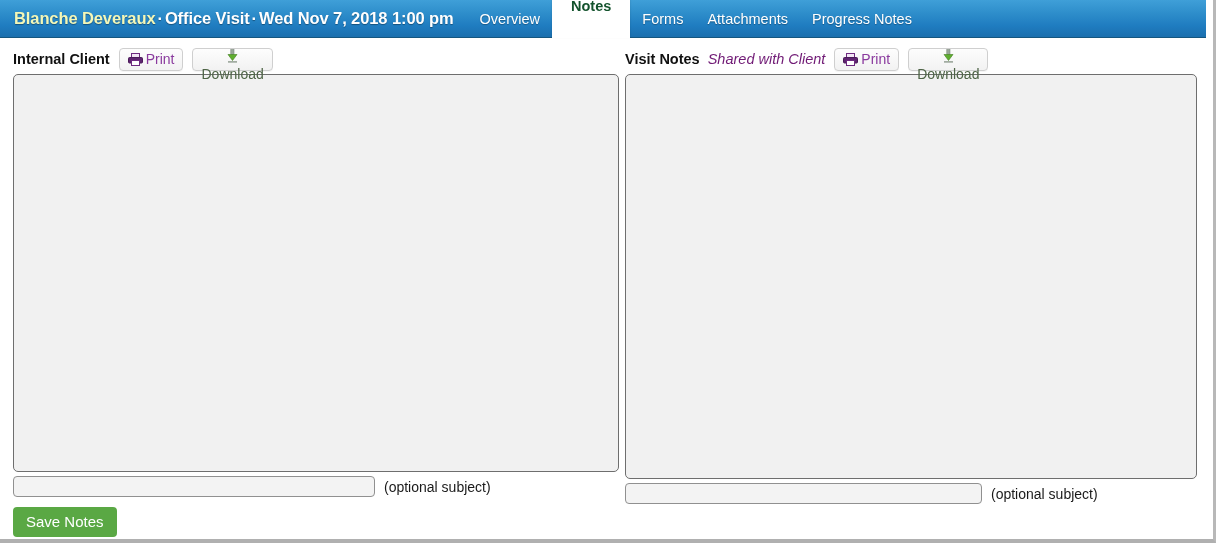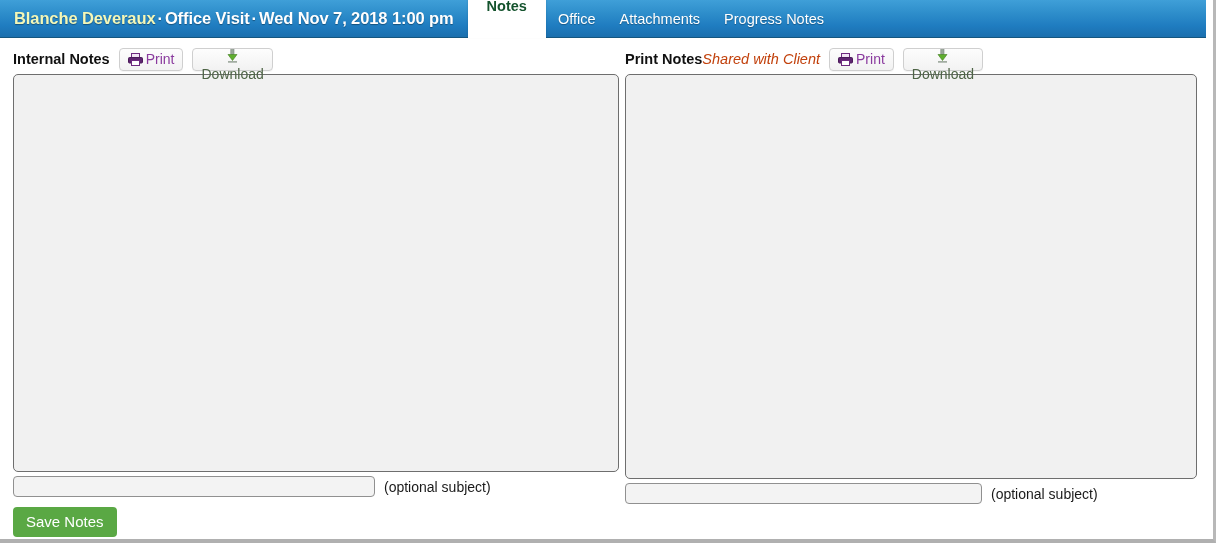--- a/index.html
+++ b/index.html
@@ -103,22 +103,23 @@
   }
   .col-title {
     font-size: 14.5px;
     font-weight: bold;
     color: #111111;
     white-space: nowrap;
   }
   .shared-label {
     font-size: 14.5px;
     font-style: italic;
-    color: #c2410c;
-    white-space: nowrap;
+    color: #701a75;
+    white-space: nowrap;
+    margin-left: 8px;
   }
 
   .btn {
     display: inline-flex;
     align-items: center;
     gap: 3px;
     height: 21px;
     padding: 0 8px;
     margin-left: 9px;
     border: 1px solid #cfcfcf;
@@ -195,32 +196,33 @@
 <body>
 
 <div id="page">
 
   <div class="header-bar">
     <div class="header-title">
       <span class="client-name">Blanche Deveraux</span><span class="sep">·</span><span class="visit-info">Office Visit</span><span class="sep">·</span><span class="visit-info">Wed Nov 7, 2018 1:00 pm</span>
     </div>
 
     <div class="tabs">
+      <div class="tab">Overview</div>
       <div class="tab active">Notes</div>
-      <div class="tab">Office</div>
+      <div class="tab">Forms</div>
       <div class="tab">Attachments</div>
       <div class="tab">Progress Notes</div>
     </div>
   </div>
 
   <div class="columns">
 
     <div class="col col-left">
       <div class="col-head">
-        <span class="col-title">Internal Notes</span>
+        <span class="col-title">Internal Client</span>
 
         <div class="btn btn-print">
           <span class="ic">
             <svg width="15" height="13" viewBox="0 0 15 13">
               <rect x="3.5" y="0.5" width="8" height="4" fill="#f2e6f5" stroke="#6e2a80"></rect>
               <rect x="0.5" y="4.5" width="14" height="5.5" rx="1" fill="#5e2470" stroke="#4a1a59"></rect>
               <rect x="3.5" y="7.5" width="8" height="5" fill="#ffffff" stroke="#6e2a80"></rect>
             </svg>
           </span>
           <span>Print</span>
@@ -243,21 +245,21 @@
       <div class="subject-row">
         <input class="subject-input" type="text" placeholder="" style="">
         <span class="subject-hint">(optional subject)</span>
       </div>
 
       <button class="save-btn">Save Notes</button>
     </div>
 
     <div class="col col-right">
       <div class="col-head">
-        <span class="col-title">Print Notes</span>
+        <span class="col-title">Visit Notes</span>
         <span class="shared-label">Shared with Client</span>
 
         <div class="btn btn-print">
           <span class="ic">
             <svg width="15" height="13" viewBox="0 0 15 13">
               <rect x="3.5" y="0.5" width="8" height="4" fill="#f2e6f5" stroke="#6e2a80"></rect>
               <rect x="0.5" y="4.5" width="14" height="5.5" rx="1" fill="#5e2470" stroke="#4a1a59"></rect>
               <rect x="3.5" y="7.5" width="8" height="5" fill="#ffffff" stroke="#6e2a80"></rect>
             </svg>
           </span>

